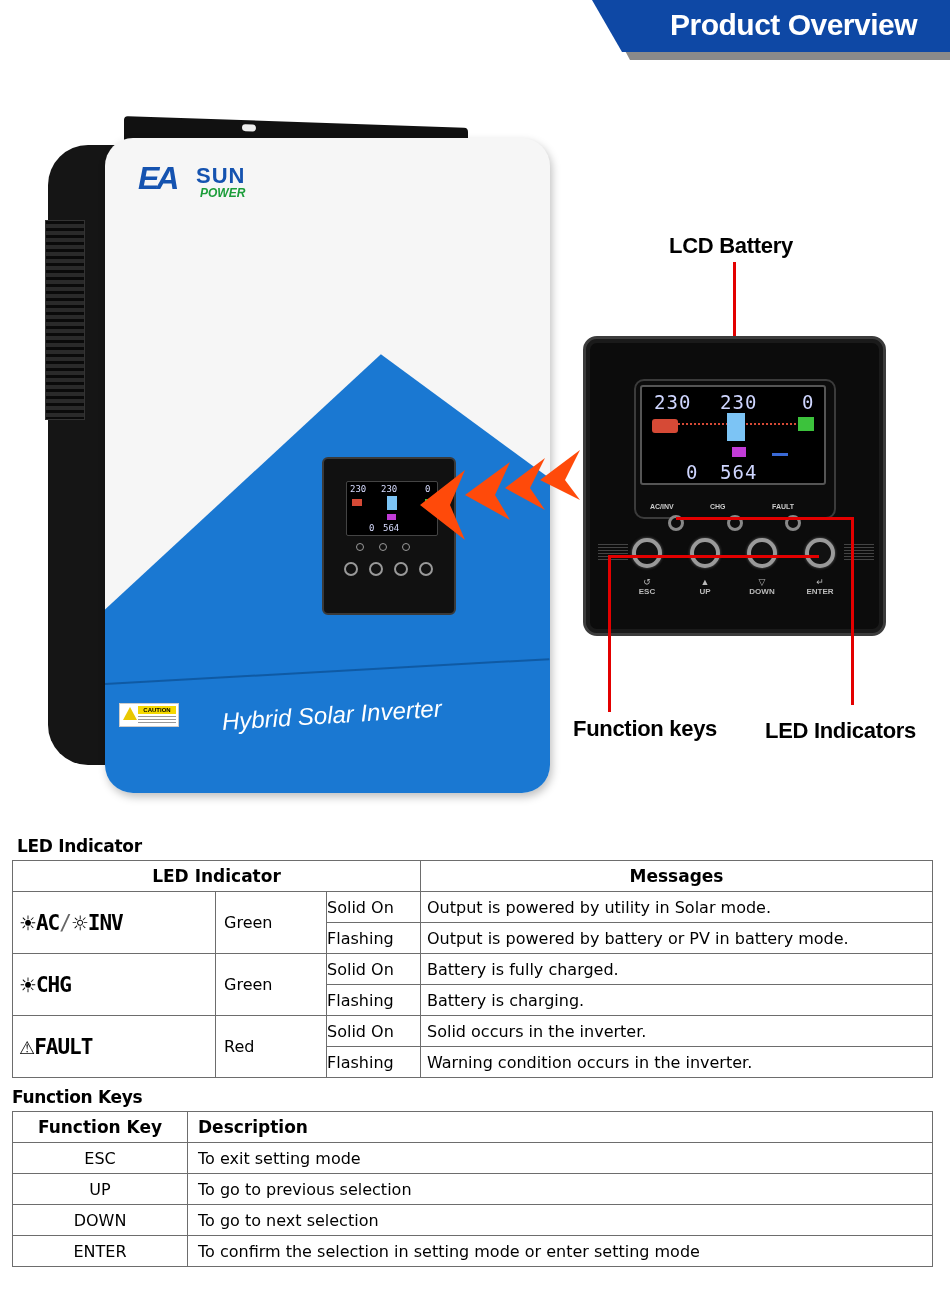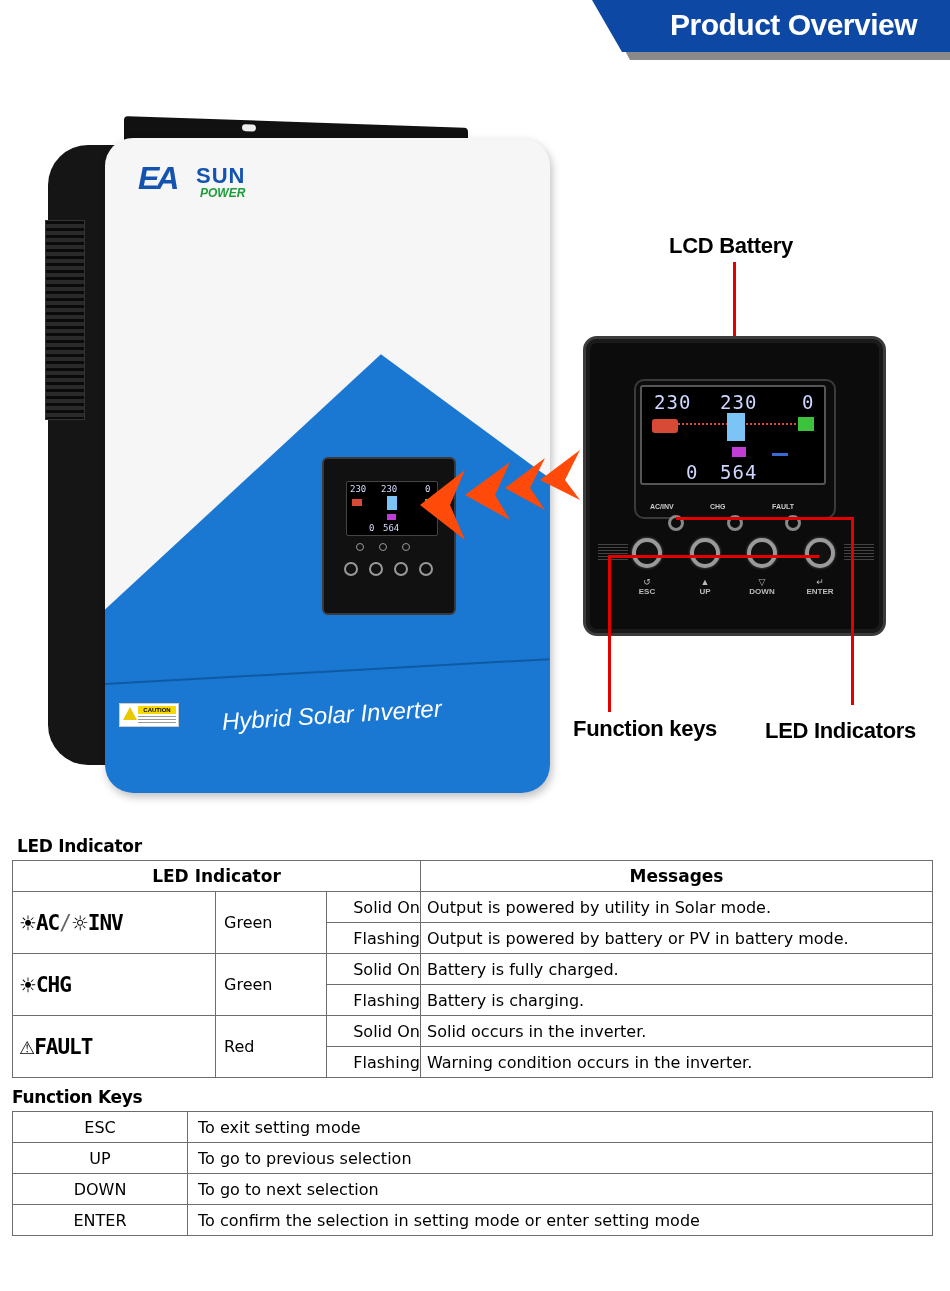--- a/index.html
+++ b/index.html
@@ -78,21 +78,21 @@
 
     
     .section-h { position: absolute; font-size: 17px; font-weight: bold; font-family: "DejaVu Sans", sans-serif; letter-spacing: -0.3px; }
     table { position: absolute; border-collapse: collapse; font-family: "DejaVu Sans", sans-serif; }
     td, th { border: 1.5px solid #6d6d6d; font-size: 16px; }
     .led-table { left: 12px; top: 860px; width: 921px; }
     .led-table th { height: 31px; font-weight: bold; font-size: 17px; }
     .led-table td { height: 31px; }
     .led-name { padding-left: 6px; font-weight: bold; font-family: "DejaVu Sans Mono", monospace; font-size: 21px; letter-spacing: -1px; }
     .led-color { padding-left: 8px; }
-    .led-mode { text-align: right; }
+    .led-mode { text-align: left; }
     .led-msg { padding-left: 6px; }
     .fk-table { left: 12px; top: 1111px; width: 921px; }
     .fk-table th { height: 31px; font-weight: bold; font-size: 17px; }
     .fk-table th.desc { text-align: left; padding-left: 10px; }
     .fk-table td { height: 31px; }
     .fk-key { text-align: center; }
     .fk-desc { padding-left: 10px; margin-top: 7px; }
     .sun-dark { font-family: "DejaVu Sans", sans-serif; font-size: 20px; }
   </style>
 </head>
@@ -261,20 +261,24 @@
 </tbody>
   </table>
 
 <div class="section-h" style="left:12px; top:1087px;">Function Keys</div>
 <table class="fk-table">
   <colgroup>
       <col style="width:175px">
       <col>
     </colgroup>
   <tbody>
+      <tr>
+    <th>Function Key</th>
+    <th class="desc">Description</th>
+  </tr>
   <tr>
     <td class="fk-key">ESC</td>
     <td class="fk-desc">To exit setting mode</td>
   </tr>
   <tr>
     <td class="fk-key">UP</td>
     <td class="fk-desc">To go to previous selection</td>
   </tr>
   <tr>
     <td class="fk-key">DOWN</td>

